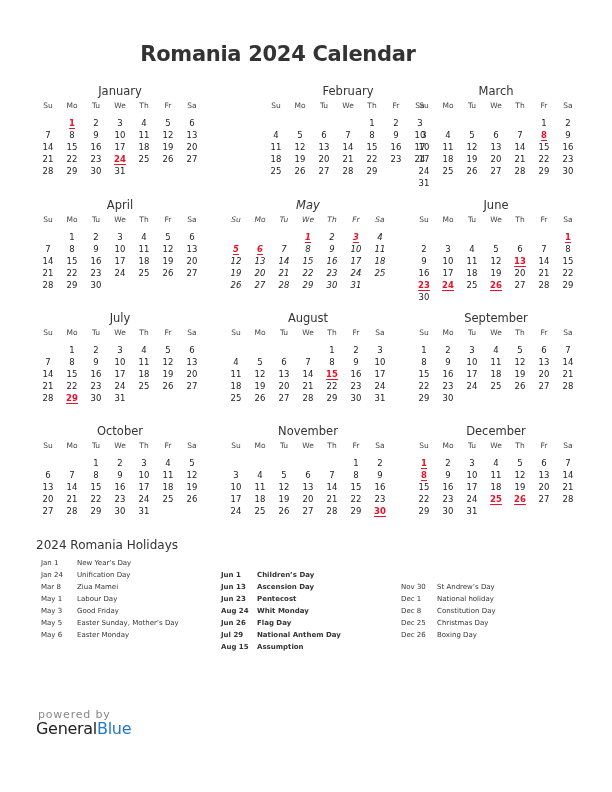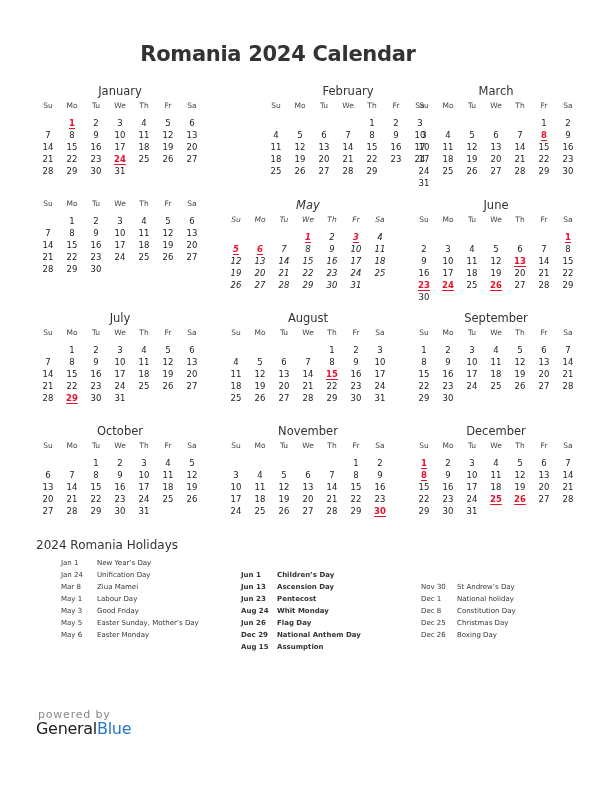--- a/index.html
+++ b/index.html
@@ -15,21 +15,21 @@
   .month-name {
     text-align: center; font-size: 11.5px; color: #333333; height: 16px; line-height: 16px;
   }
   .grid { display: grid; grid-template-columns: repeat(7, 24px); }
   .dow { font-size: 7.5px; color: #444444; text-align: center; height: 14px; line-height: 14px; }
   .day { font-size: 8.5px; color: #222222; text-align: center; height: 12px; line-height: 12px; }
   .day.holiday { color: #e8102a; font-weight: bold; text-decoration: underline; text-decoration-thickness: 1.2px; text-underline-offset: 1.5px; }
   .blank-row { height: 4px; grid-column: 1 / span 7; }
   .hol-title { position: absolute; left: 36px; top: 522px; font-size: 12px; color: #333333; margin-top: 16px; }
   .hol-col { position: absolute; font-size: 7px; color: #333333; }
-  .hol-item { display: flex; height: 12px; line-height: 12px; margin-left: 20px; }
+  .hol-item { display: flex; height: 12px; line-height: 12px; }
   .hol-date { width: 36px; }
   .hol-name { white-space: nowrap; }
   .powered { position: absolute; left: 38px; top: 708px; font-size: 11px; color: #888888; letter-spacing: 0.8px; }
   .brand { position: absolute; left: 36px; top: 719px; font-size: 16px; letter-spacing: -0.3px; }
   .brand .g { color: #222222; }
   .brand .b { color: #2477c9; }
 </style>
 </head>
 <body>
 
@@ -170,20 +170,21 @@
         <div class="day">25</div>
         <div class="day">26</div>
         <div class="day">27</div>
         <div class="day">28</div>
         <div class="day">29</div>
         <div class="day">30</div>
         <div class="day">31</div>
       </div>
     </div>
     <div class="month" style="left: 36px; top: 197px;">
+      <div class="month-name">April</div>
       <div class="grid">
         <div class="dow">Su</div>
         <div class="dow">Mo</div>
         <div class="dow">Tu</div>
         <div class="dow">We</div>
         <div class="dow">Th</div>
         <div class="dow">Fr</div>
         <div class="dow">Sa</div>
         <div class="blank-row"></div>
         <div class="day"></div>
@@ -638,21 +639,21 @@
       </div>
       <div class="hol-item">
         <span class="hol-date">Aug 24</span>
         <span class="hol-name">Whit Monday</span>
       </div>
       <div class="hol-item">
         <span class="hol-date">Jun 26</span>
         <span class="hol-name">Flag Day</span>
       </div>
       <div class="hol-item">
-        <span class="hol-date">Dec 29</span>
+        <span class="hol-date">Jul 29</span>
         <span class="hol-name">National Anthem Day</span>
       </div>
       <div class="hol-item">
         <span class="hol-date">Aug 15</span>
         <span class="hol-name">Assumption</span>
       </div>
     </div>
     <div class="hol-col" style="left: 401px; top: 581px;">
       <div class="hol-item">
         <span class="hol-date">Nov 30</span>

